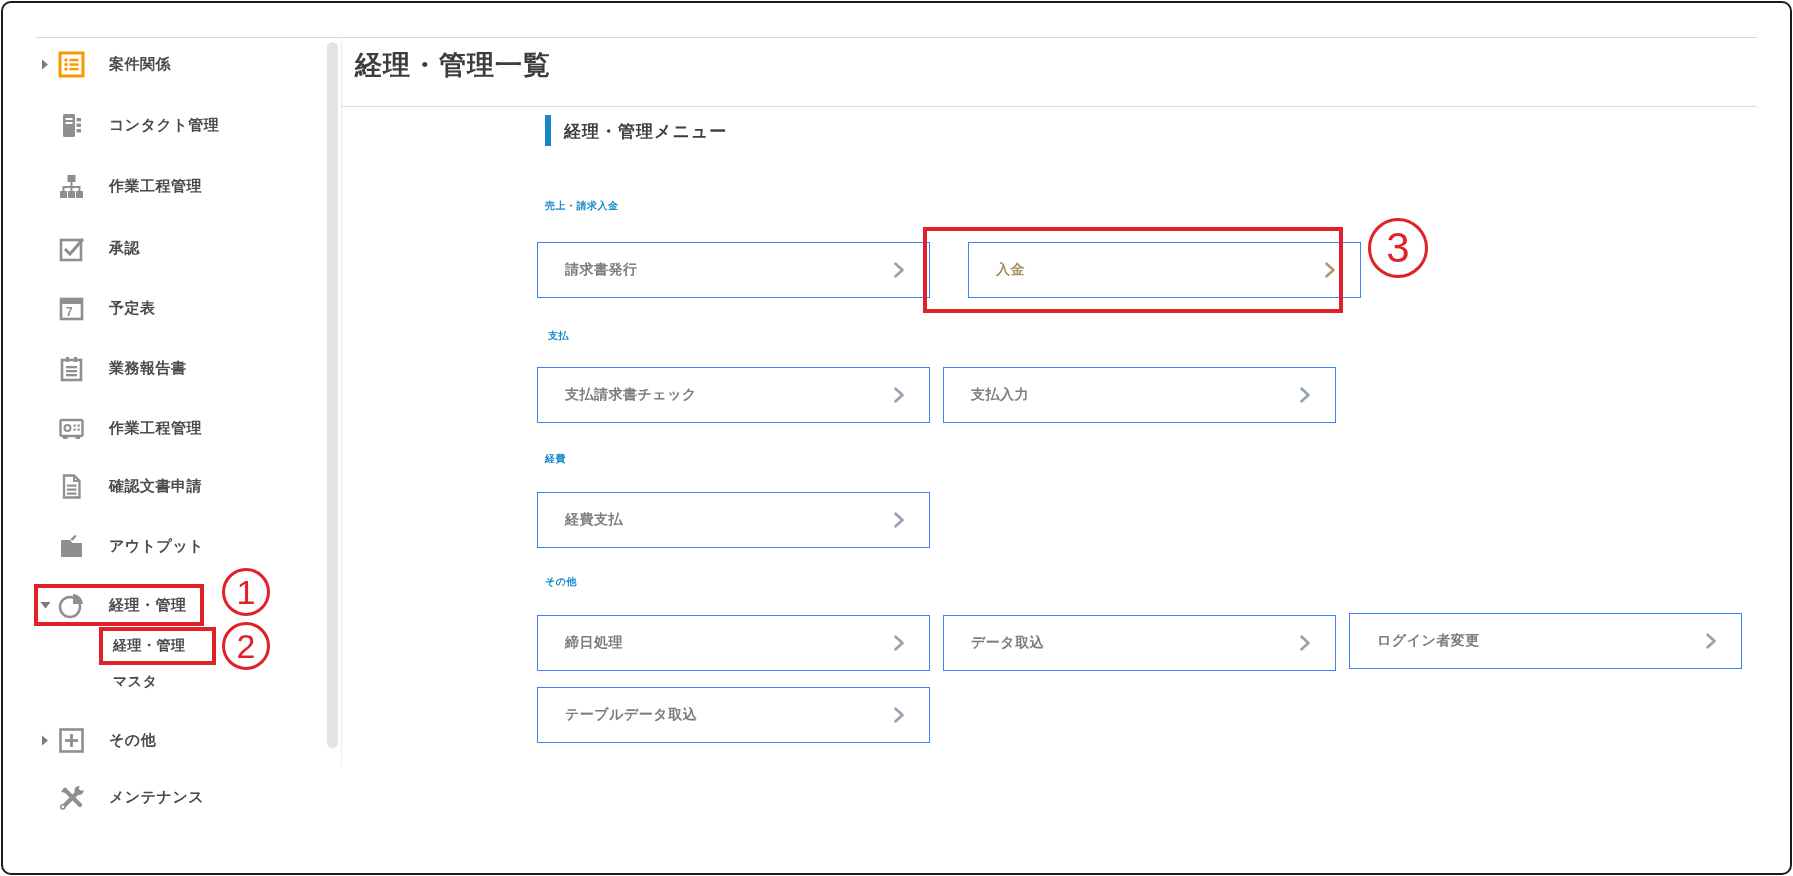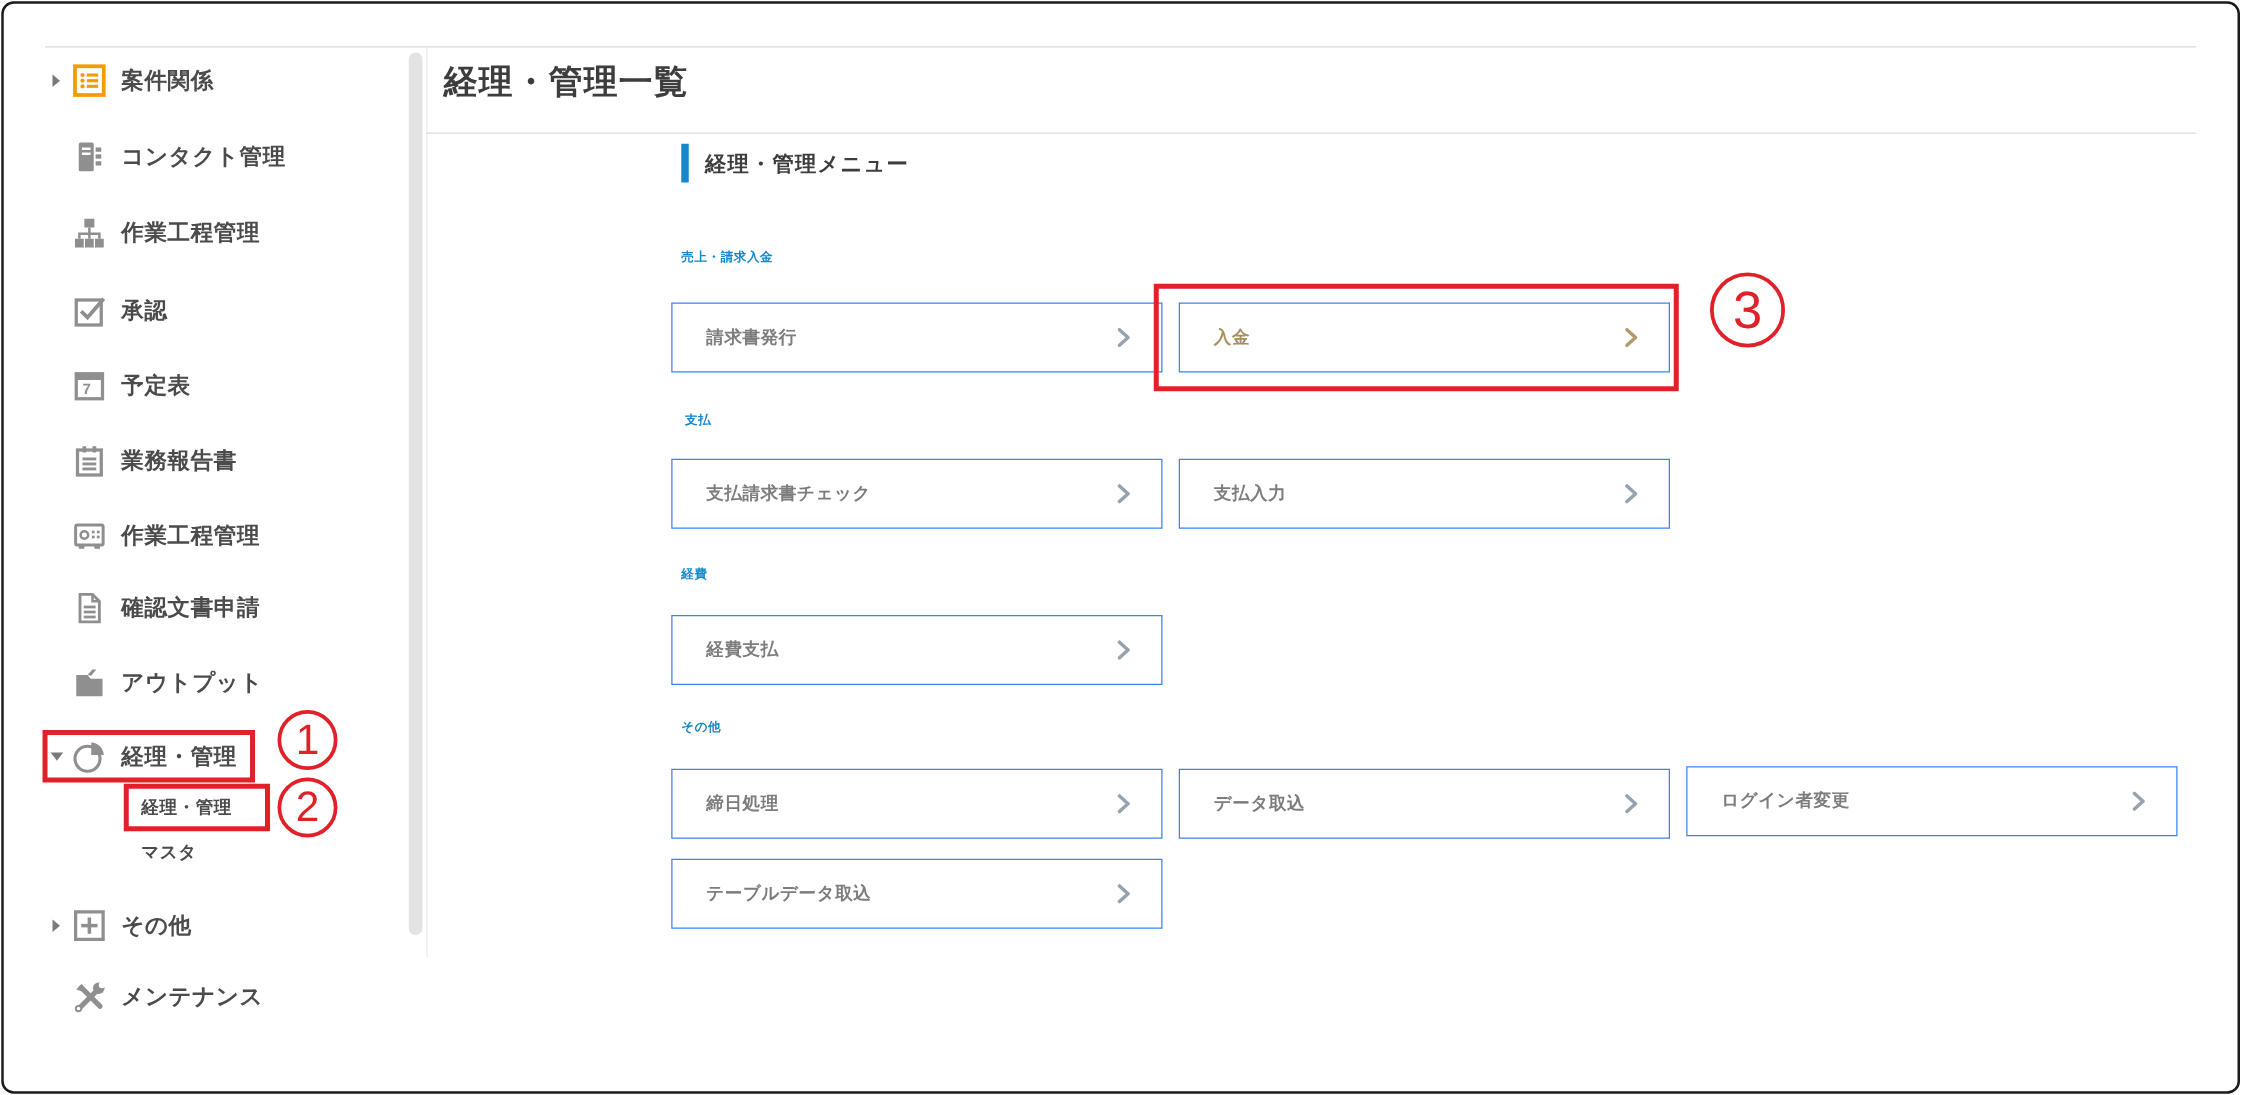--- a/index.html
+++ b/index.html
@@ -10,21 +10,21 @@
   .abs{position:absolute;}
   
   .topline{left:36px;top:37px;width:1721px;height:1px;background:#d9d9d9;}
   .underline{left:341px;top:106px;width:1416px;height:1px;background:#dcdcdc;}
   .vline{left:341px;top:37px;width:1px;height:729px;background:#ececec;}
   .scrollbar{left:327px;top:42px;width:11px;height:706px;background:#e3e3e3;border-radius:6px;}
   
   .sb-item{left:36px;height:40px;display:flex;align-items:center;cursor:pointer;}
   .sb-arrow{width:18px;display:flex;justify-content:center;}
   .sb-icon{width:27px;height:27px;margin-left:4px;flex:0 0 27px;}
-  .sb-label{margin-left:12px;font-size:18px;font-weight:700;color:#4b4b4b;letter-spacing:.5px;white-space:nowrap;}
+  .sb-label{margin-left:24px;font-size:15px;font-weight:700;color:#4b4b4b;letter-spacing:.5px;white-space:nowrap;}
   .sb-sub{left:113px;height:30px;display:flex;align-items:center;cursor:pointer;}
   .sb-sub .sb-label{margin-left:0;font-size:14px;}
   
   .page-title{left:355px;top:47px;font-size:27px;font-weight:700;color:#3d3d3d;letter-spacing:1px;}
   .accent-bar{left:545px;top:115px;width:6px;height:31px;background:#1688c9;}
   .section-title{left:564px;top:120px;font-size:17px;font-weight:700;color:#3d3d3d;letter-spacing:1px;}
   .group-heading{font-size:10px;font-weight:700;color:#1688c9;letter-spacing:.5px;}
   .menu-btn{width:393px;height:56px;background:#fff;border:1px solid #3b82f6;
             display:flex;align-items:center;justify-content:space-between;
             padding:0 24px 0 27px;box-sizing:border-box;cursor:pointer;}
@@ -252,21 +252,21 @@
 
 <div class="abs menu-btn" style="left:537px;top:242px;">
   <span class="btn-label">請求書発行</span>
   <span class="btn-chev">
     <svg width="12" height="16" viewBox="0 0 10 14">
         <path d="M2 1.5 L8 7 L2 12.5" fill="none" stroke="currentColor" stroke-width="2.4" stroke-linecap="round" stroke-linejoin="round"></path>
       </svg>
   </span>
 </div>
 
-<div class="abs menu-btn gold" style="left:943px;top:242px;">
+<div class="abs menu-btn gold" style="left:968px;top:242px;">
   <span class="btn-label">入金</span>
   <span class="btn-chev">
     <svg width="12" height="16" viewBox="0 0 10 14">
         <path d="M2 1.5 L8 7 L2 12.5" fill="none" stroke="currentColor" stroke-width="2.4" stroke-linecap="round" stroke-linejoin="round"></path>
       </svg>
   </span>
 </div>
 
 <div class="abs group-heading" style="left:548px;top:329px;">支払</div>
 

